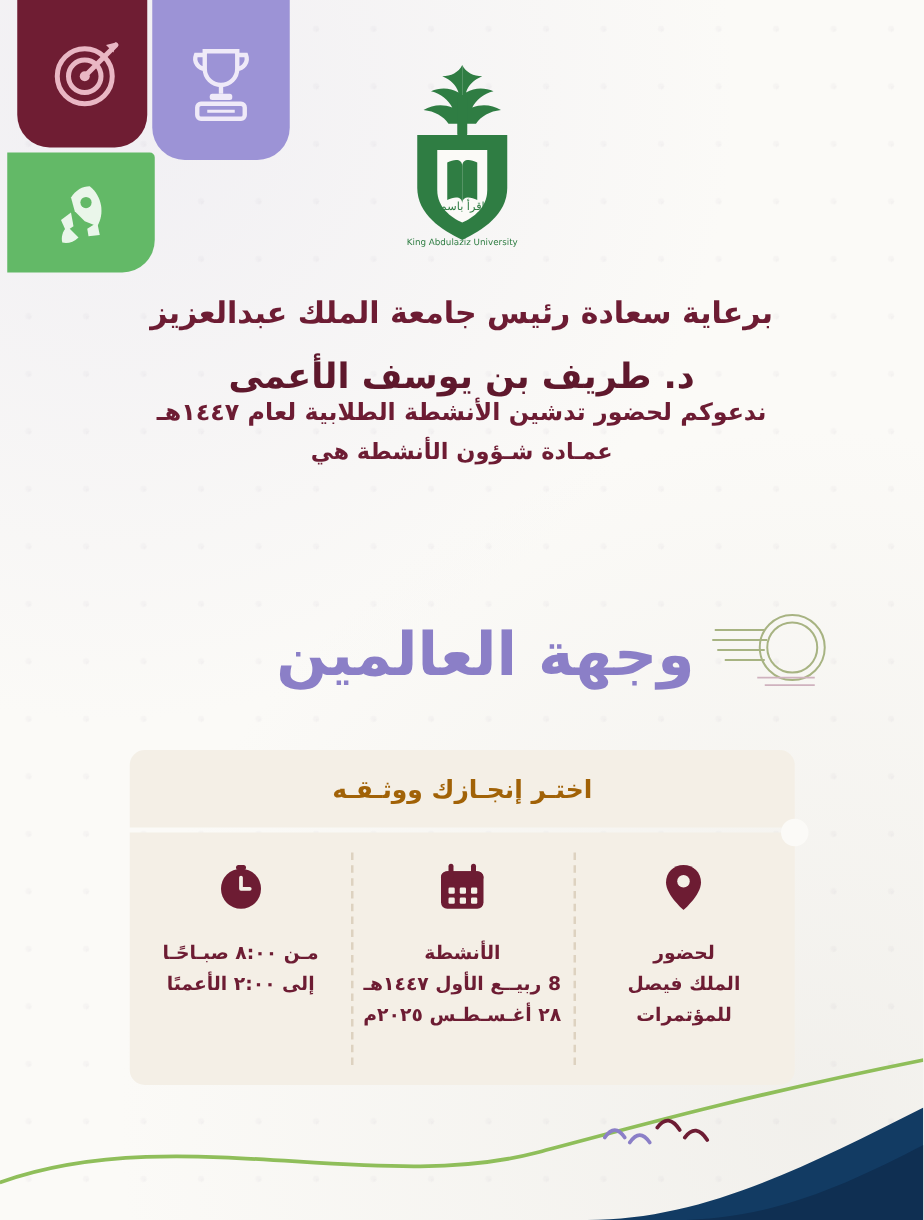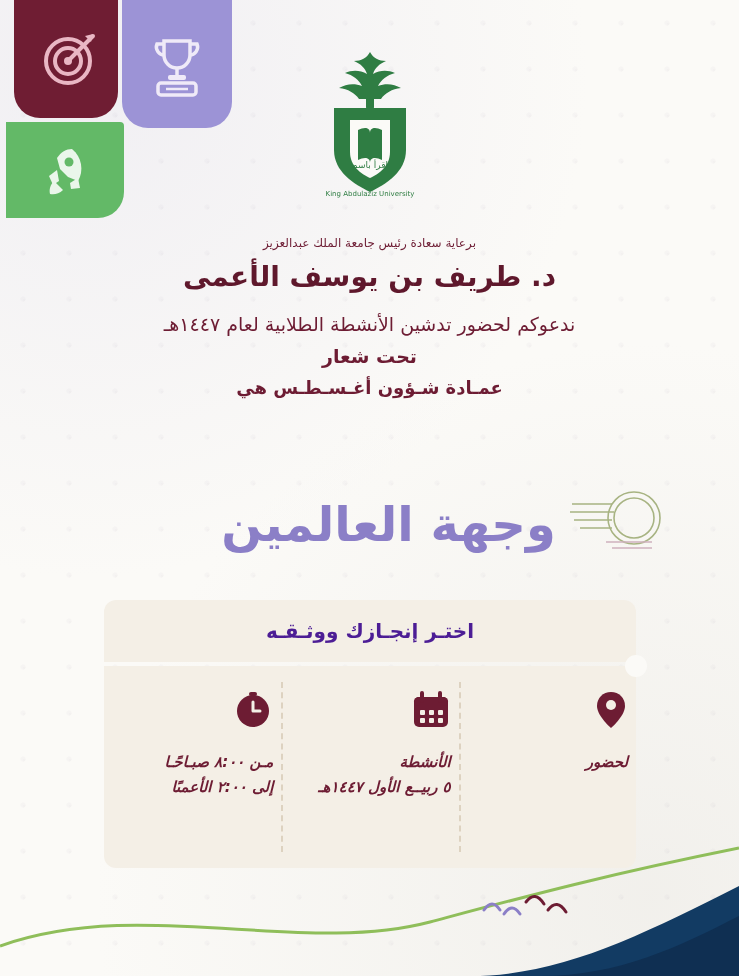--- a/index.html
+++ b/index.html
@@ -97,36 +97,36 @@
   
   .content {
     position: absolute;
     top: 236px;
     left: 0;
     right: 0;
     text-align: center;
     color: #6f1d33;
   }
   .line-patronage {
-    font-size: 12px;
-    font-weight: normal;
+    font-size: 24px;
+    font-weight: bold;
     letter-spacing: 1.2px;
     color: #6d1c33;
-    margin-bottom: 10px;
+    margin-bottom: 20px;
   }
   .line-name {
     font-size: 28px;
     font-weight: bold;
     letter-spacing: 2px;
     color: #5f182c;
-    margin-bottom: 20px;
+    margin-bottom: 2px;
   }
   .line-invite {
     font-size: 19px;
-    font-weight: normal;
+    font-weight: bold;
     color: #6d1c33;
     margin-bottom: 10px;
   }
   .line-under {
     font-size: 19px;
     font-weight: bold;
     color: #6d1c33;
     letter-spacing: 3px;
     margin-bottom: 10px;
   }
@@ -175,43 +175,42 @@
     height: 62px;
     background: #f4efe6;
     border-radius: 12px 12px 0 0;
     display: flex;
     align-items: center;
     justify-content: center;
   }
   .ticket-top-text {
     font-size: 20px;
     font-weight: bold;
-    color: #4c1d95;
+    color: #a16207;
     letter-spacing: 1px;
   }
   .ticket-body {
     position: absolute;
     top: 666px;
     left: 104px;
     width: 532px;
     height: 202px;
     background: #f4efe6;
     border-radius: 0 0 12px 12px;
     display: flex;
     flex-direction: row;
   }
   .ticket-col {
     flex: 1;
     padding: 24px 8px 14px;
     display: flex;
     flex-direction: column;
-    align-items: flex-start;
+    align-items: center;
     text-align: center;
     position: relative;
-    font-style: italic;
   }
   .ticket-icon { margin-bottom: 16px; }
   .ticket-line {
     font-size: 15px;
     font-weight: bold;
     color: #6d1c33;
     line-height: 1.65;
     letter-spacing: 0.5px;
   }
   .ticket-divider {
@@ -312,22 +311,21 @@
       <path d="M92 84 c-6 -3 -12 -3 -12 3 v30 c0 -6 6 -6 12 -3 z" fill="#2f7d43"></path>
       <text x="80" y="122" font-size="9" fill="#2f7d43" text-anchor="middle" font-family="'DejaVu Sans', sans-serif">اقرأ باسم</text>
       <text x="80" y="150" font-size="7" fill="#2f7d43" text-anchor="middle" font-family="'DejaVu Sans', sans-serif">King Abdulaziz University</text>
     </svg>
   </div>
 
   <div class="content">
     <div class="line-patronage">برعاية سعادة رئيس جامعة الملك عبدالعزيز</div>
     <div class="line-name">د. طريف بن يوسف الأعمى</div>
     <div class="line-invite">ندعوكم لحضور تدشين الأنشطة الطلابية لعام ١٤٤٧هـ</div>
-    <div class="line-under">تحت شعار</div>
-    <div class="line-deanship">عمـادة شـؤون أغـسـطـس هي</div>
+    <div class="line-deanship">عمـادة شـؤون الأنشطة هي</div>
   </div>
 
   <div class="slogan-wrap">
     <div class="stamp">
       <svg width="108" height="82" viewBox="0 0 108 82">
         <g fill="none" stroke="#9aa86f" stroke-width="1.6">
           <circle cx="68" cy="30" r="26"></circle>
           <circle cx="68" cy="30" r="20"></circle>
           <path d="M6 16 h40 M4 24 h44 M8 32 h38 M14 40 h32"></path>
         </g>
@@ -348,41 +346,43 @@
     <div class="ticket-divider div2"></div>
 
     <div class="ticket-col">
       <span class="ticket-icon">
         <svg width="34" height="40" viewBox="0 0 34 40">
           <path d="M17 2 c-8 0 -14 6 -14 14 c0 10 14 22 14 22 s14 -12 14 -22 c0 -8 -6 -14 -14 -14 z" fill="#6d1c33"></path>
           <circle cx="17" cy="15" r="5" fill="#f4efe6"></circle>
         </svg>
       </span>
       <div class="ticket-line">لحضور</div>
+      <div class="ticket-line">الملك فيصل للمؤتمرات</div>
     </div>
 
     <div class="ticket-col">
       <span class="ticket-icon">
         <svg width="40" height="40" viewBox="0 0 40 40">
           <rect x="3" y="7" width="34" height="30" rx="5" fill="#6d1c33"></rect>
           <rect x="3" y="7" width="34" height="9" rx="5" fill="#6d1c33"></rect>
           <line x1="11" y1="3" x2="11" y2="11" stroke="#6d1c33" stroke-width="4" stroke-linecap="round"></line>
           <line x1="29" y1="3" x2="29" y2="11" stroke="#6d1c33" stroke-width="4" stroke-linecap="round"></line>
           <g fill="#f4efe6">
             <rect x="9" y="20" width="5" height="5" rx="1"></rect>
             <rect x="18" y="20" width="5" height="5" rx="1"></rect>
             <rect x="27" y="20" width="5" height="5" rx="1"></rect>
             <rect x="9" y="28" width="5" height="5" rx="1"></rect>
             <rect x="18" y="28" width="5" height="5" rx="1"></rect>
             <rect x="27" y="28" width="5" height="5" rx="1"></rect>
           </g>
         </svg>
       </span>
       <div class="ticket-line">الأنشطة</div>
-      <div class="ticket-line">٥ ربيــع الأول ١٤٤٧هـ</div>
+      <div class="ticket-line">8 ربيــع الأول ١٤٤٧هـ</div>
+      <div class="ticket-line">٢٨ أغـسـطـس ٢٠٢٥م</div>
     </div>
 
     <div class="ticket-col">
       <span class="ticket-icon">
         <svg width="40" height="40" viewBox="0 0 40 40">
           <circle cx="20" cy="21" r="16" fill="#6d1c33"></circle>
           <path d="M20 12 v9 h7" fill="none" stroke="#f4efe6" stroke-width="3" stroke-linecap="round" stroke-linejoin="round"></path>
           <rect x="16" y="2" width="8" height="4" rx="2" fill="#6d1c33"></rect>
         </svg>
       </span>

